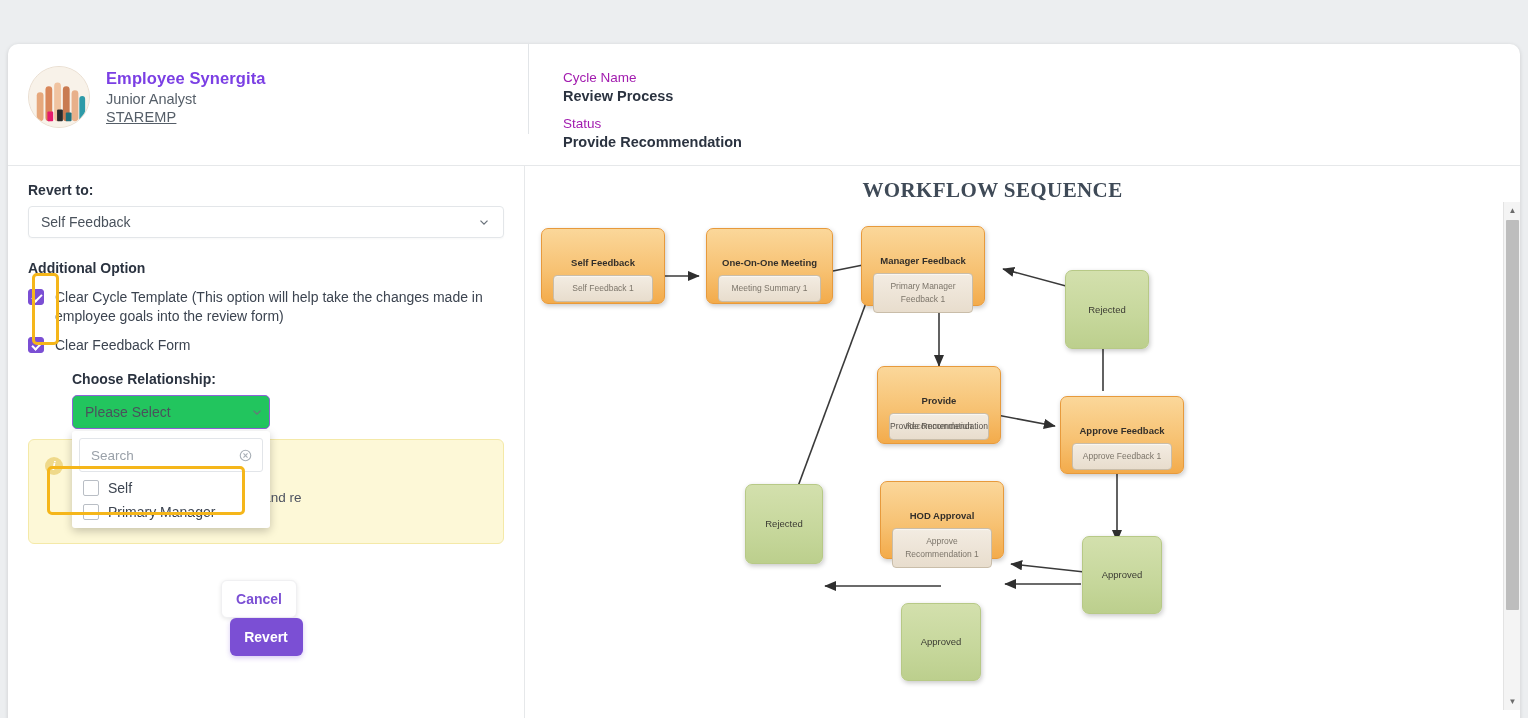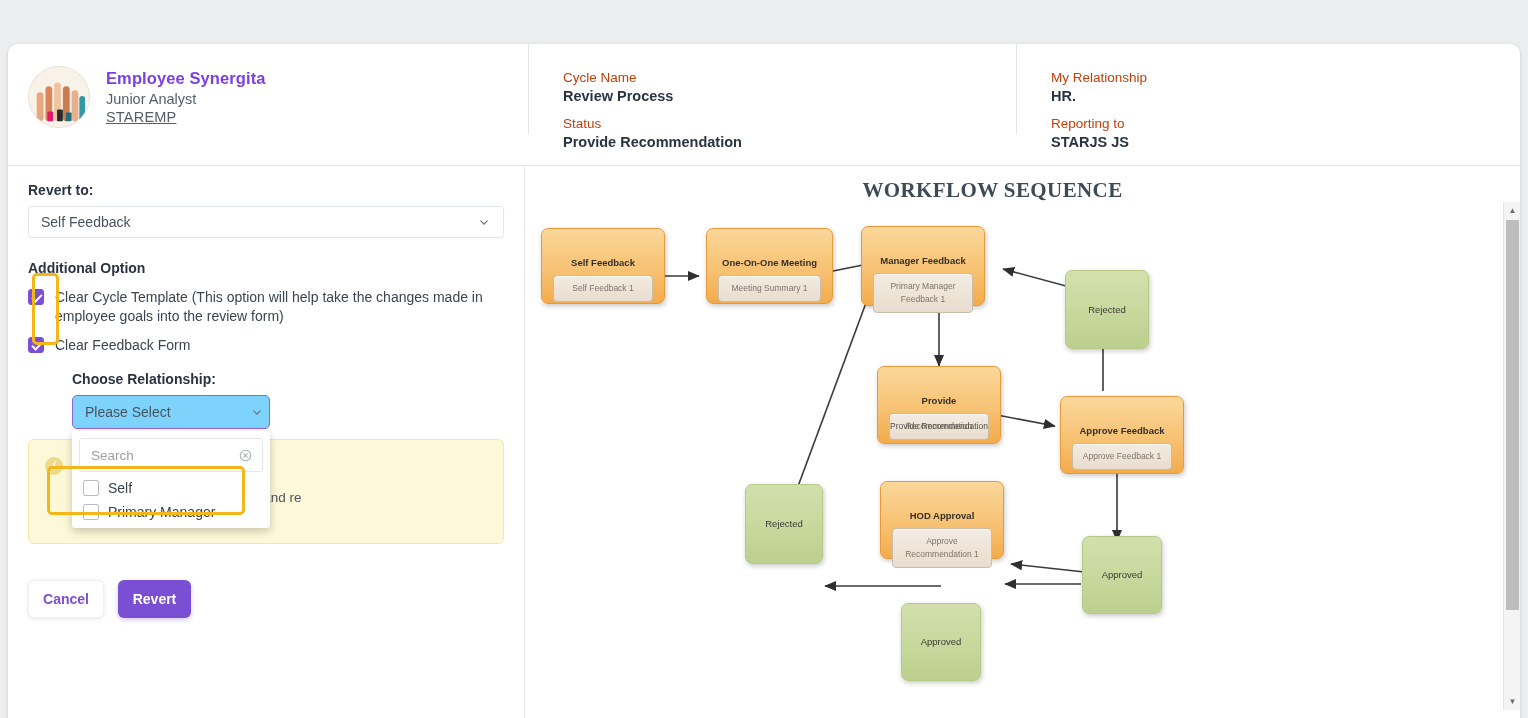--- a/index.html
+++ b/index.html
@@ -56,21 +56,21 @@
   .emp-code { color: #555e68; font-size: 14.5px; letter-spacing: .2px; text-decoration: underline; }
 
   .meta-col {
     border-left: 1px solid #e2e5e8;
     padding: 26px 0 0 34px;
     height: 90px;
   }
   .meta-col.c2 { width: 488px; }
   .meta-col.c3 { width: 400px; }
   .meta-group { margin-bottom: 12px; }
-  .meta-label { color: #c2410c; font-size: 13.5px; margin-bottom: 3px; }
+  .meta-label { color: #a21caf; font-size: 13.5px; margin-bottom: 3px; }
   .meta-value { color: #2b3340; font-size: 14.5px; font-weight: bold; }
 
   
   .body { display: flex; height: 571px; position: relative; }
 
   .left-pane {
     width: 517px;
     border-right: 1px solid #e6e8ea;
     padding: 16px 20px 0 20px;
     position: relative;
@@ -120,21 +120,21 @@
     position: absolute; border: 3px solid #f5b61a; border-radius: 5px;
     pointer-events: none; z-index: 40;
   }
   #hl-checks { left: 24px; top: 107px; width: 27px; height: 72px; }
   #hl-options { left: 39px; top: 300px; width: 198px; height: 49px; }
 
   
   .rel-wrap { position: relative; margin-left: 44px; width: 198px; z-index: 30; }
   .rel-select {
     height: 34px; border: 1px solid #8e63d8; border-radius: 5px;
-    background: #7dd3fc; display:flex; align-items:center; justify-content: space-between;
+    background: #22c55e; display:flex; align-items:center; justify-content: space-between;
     padding: 0 5px 0 12px; font-size: 14px; color:#4a525c;
   }
   .rel-dropdown {
     position: absolute; left: 0; top: 36px; width: 198px;
     background: #fff; border-radius: 3px;
     box-shadow: 0 3px 10px rgba(0,0,0,0.22);
     padding-bottom: 4px;
   }
   .search-field {
     margin: 7px 7px 4px 7px; height: 34px;
@@ -167,21 +167,21 @@
   }
   .info-ico {
     position:absolute; left: 16px; top: 17px;
     width: 18px; height: 18px; border-radius: 50%;
     background: #efd98a; color:#fff; font-size: 12px; font-weight:bold;
     font-style: italic; display:flex; align-items:center; justify-content:center;
   }
   .info-line { font-size: 13.5px; color:#4d5260; line-height: 21px; }
   .info-line + .info-line { margin-top: 12px; }
 
-  .btn-row { display:flex; align-items:center; margin-top: 36px; }
+  .btn-row { display:flex; align-items:center; margin-top: 36px; flex-direction: column; }
   .btn {
     border-radius: 6px; font-size: 14px; font-weight: bold;
     display:flex; align-items:center; justify-content:center; cursor:pointer;
     font-family: "Liberation Sans", sans-serif;
   }
   .btn-cancel {
     width: 76px; height: 38px; background:#fff; color:#7b4fd4;
     border: 1px solid #f0f0f2; box-shadow: 0 1px 4px rgba(0,0,0,0.10);
     margin-right: 14px;
   }
@@ -289,30 +289,20 @@
       <div class="meta-group">
         <div class="meta-label">Cycle Name</div>
         <div class="meta-value">Review Process</div>
       </div>
       <div class="meta-group">
         <div class="meta-label">Status</div>
         <div class="meta-value">Provide Recommendation</div>
       </div>
     </div>
 
-    <div class="meta-col c3">
-      <div class="meta-group">
-        <div class="meta-label">My Relationship</div>
-        <div class="meta-value">HR.</div>
-      </div>
-      <div class="meta-group">
-        <div class="meta-label">Reporting to</div>
-        <div class="meta-value">STARJS JS</div>
-      </div>
-    </div>
   </div>
 
   <div class="body">
 
     <div class="left-pane">
 
       <div class="field-label">Revert to:</div>
 
       <div class="select-box">
         <span>Self Feedback</span>

